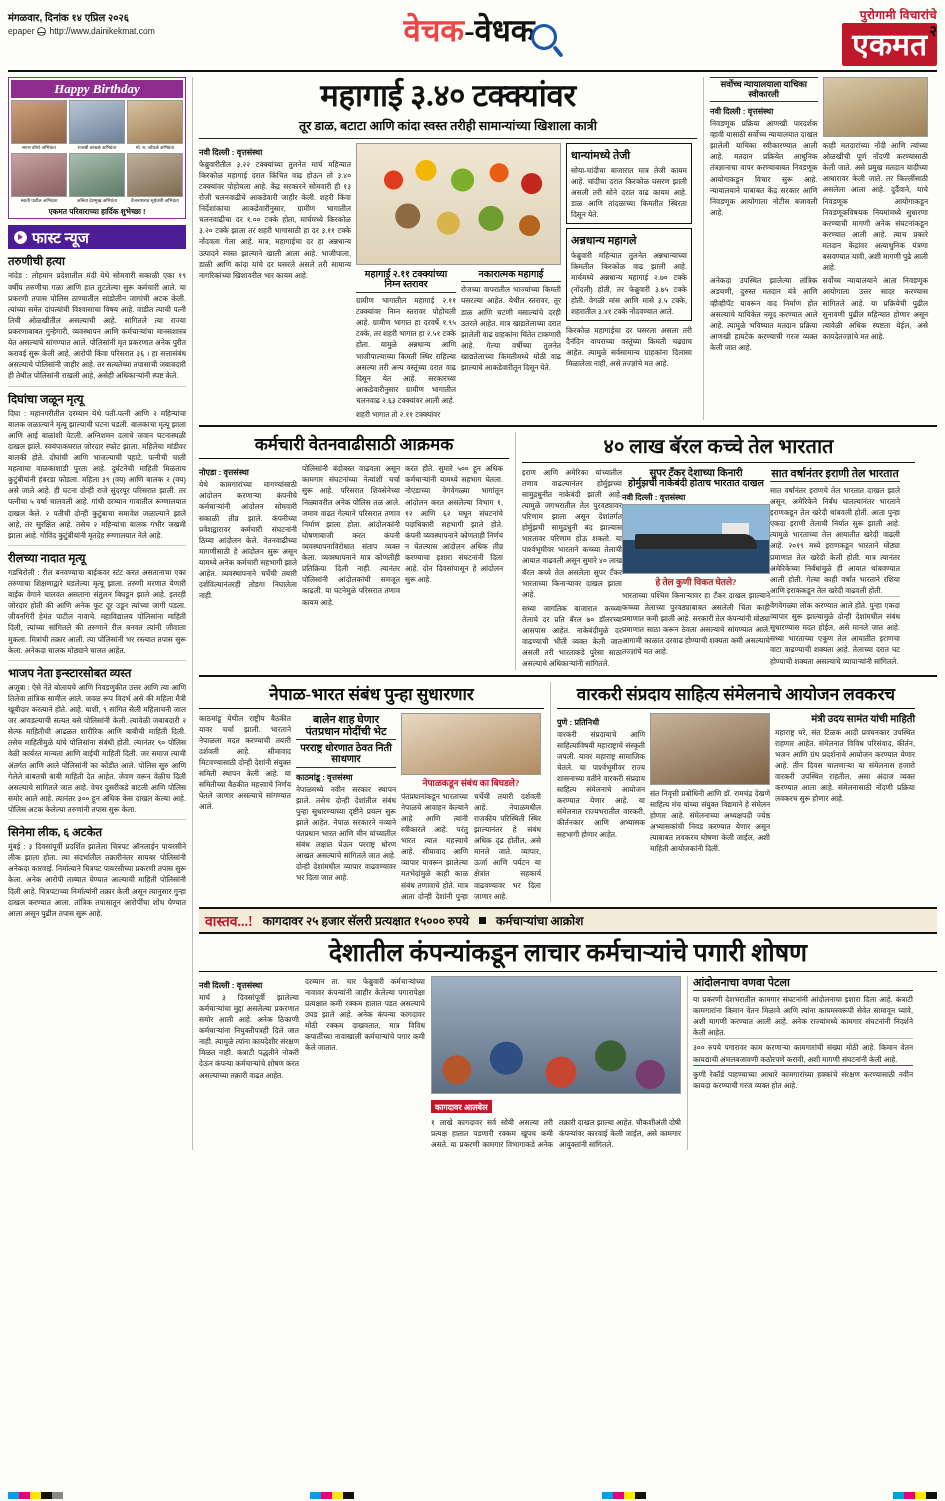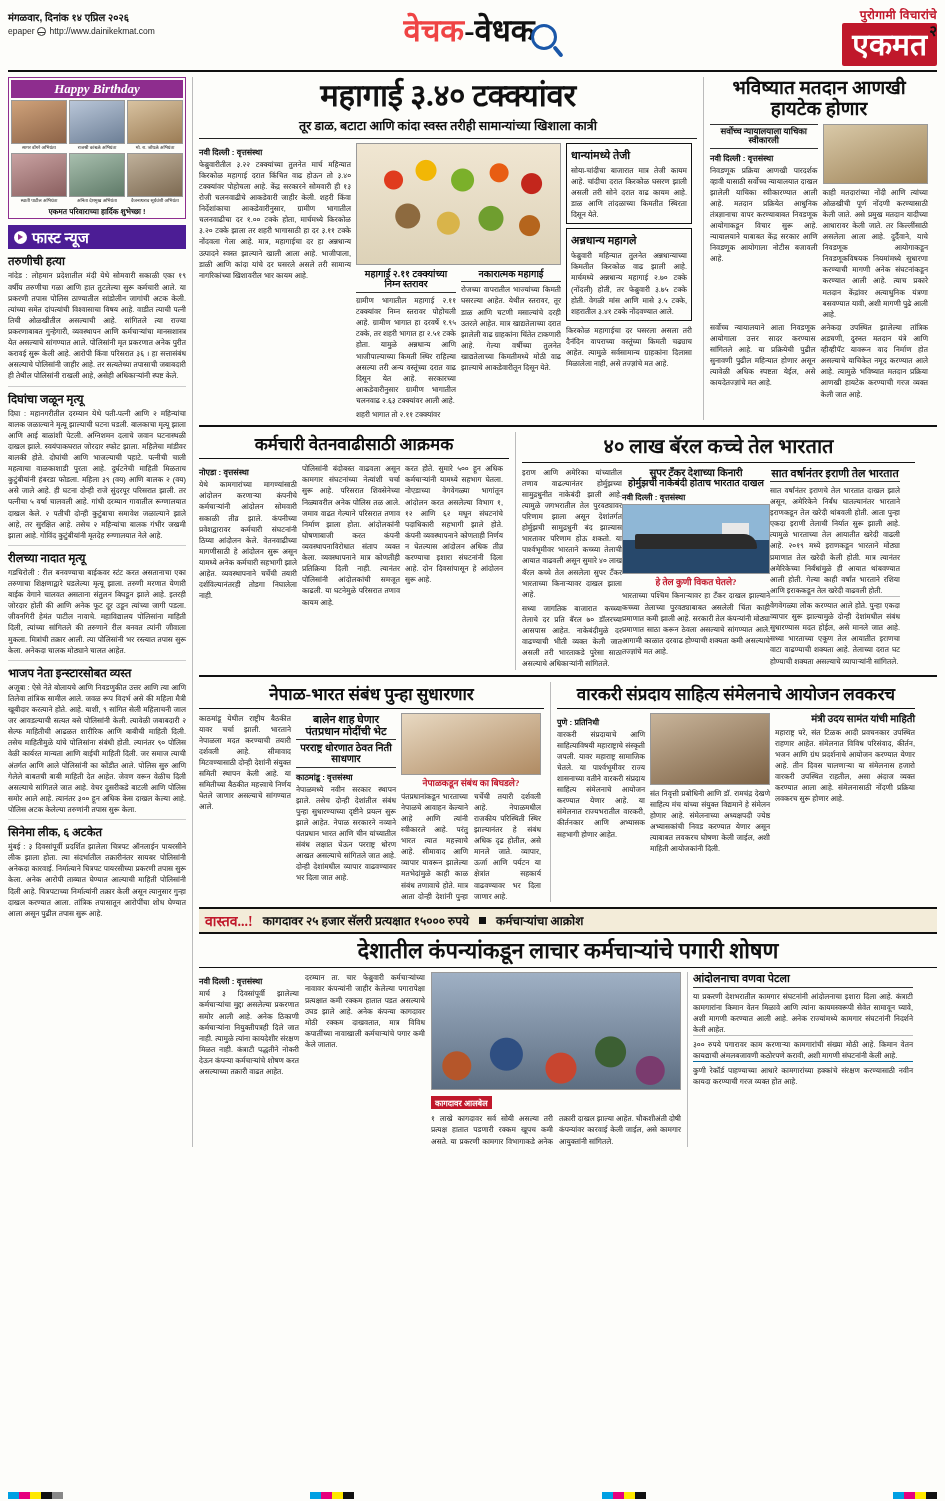--- a/index.html
+++ b/index.html
@@ -247,35 +247,34 @@
               <div class="boxart" style="margin-top:4px;">
                 <h4>अन्नधान्य महागले</h4>
                 <div class="body">फेब्रुवारी महिन्यात तुलनेत अन्नधान्याच्या किमतीत किरकोळ वाढ झाली आहे. मार्चमध्ये अन्नधान्य महागाई २.७० टक्के (नोंदली) होती, तर फेब्रुवारी ३.७५ टक्के होती. वेगळी मांस आणि मासे ३.५ टक्के, शहरातील ३.४१ टक्के नोंदवण्यात आले.</div>
               </div>
               <div class="body" style="margin-top:4px;">किरकोळ महागाईचा दर घसरला असला तरी दैनंदिन वापराच्या वस्तूंच्या किमती चढ्याच आहेत. त्यामुळे सर्वसामान्य ग्राहकांना दिलासा मिळालेला नाही, असे तज्ज्ञांचे मत आहे.</div>
             </div>
           </div>
         </div>
 
         <div style="width:225px; border-left:1px solid #bbb; padding-left:6px;">
-          <h2 class="hl" style="font-size:19px; text-align:center; margin:0 0 4px;">भविष्यात मतदान आणखी हायटेक होणार</h2>
           <div style="display:flex; gap:5px;">
             <div style="width:108px;">
               <div class="hl center" style="font-size:8.5px; border-top:1px solid #333; border-bottom:1px solid #333; padding:2px 0; margin-bottom:3px;">सर्वोच्च न्यायालयाला याचिका स्वीकारली</div>
               <div class="byline">नवी दिल्ली : वृत्तसंस्था</div>
               <div class="body">निवडणूक प्रक्रिया आणखी पारदर्शक व्हावी यासाठी सर्वोच्च न्यायालयात दाखल झालेली याचिका स्वीकारण्यात आली आहे. मतदान प्रक्रियेत आधुनिक तंत्रज्ञानाचा वापर करण्याबाबत निवडणूक आयोगाकडून विचार सुरू आहे. न्यायालयाने याबाबत केंद्र सरकार आणि निवडणूक आयोगाला नोटीस बजावली आहे.</div>
             </div>
             <div style="width:106px;">
               <div class="ph vote" style="height:60px;"></div>
               <div class="body" style="margin-top:3px;">काही मतदारांच्या नोंदी आणि त्यांच्या ओळखीची पूर्ण नोंदणी करण्यासाठी केली जाते. असे प्रमुख मतदान यादीच्या आधारावर केली जाते. तर किल्लींसाठी असलेला आला आहे. दुर्दैवाने, याचे निवडणूक आयोगाकडून निवडणूकविषयक नियमांमध्ये सुधारणा करण्याची मागणी अनेक संघटनांकडून करण्यात आली आहे. त्याच प्रकारे मतदान केंद्रांवर अत्याधुनिक यंत्रणा बसवण्यात यावी, अशी मागणी पुढे आली आहे.</div>
             </div>
           </div>
           <div style="display:flex; gap:5px; margin-top:2px;">
+            <div style="width:108px;" class="body">अनेकदा उपस्थित झालेल्या तांत्रिक अडचणी, दुरुस्त मतदान यंत्रे आणि व्हीव्हीपॅट यावरून वाद निर्माण होत असल्याचे याचिकेत नमूद करण्यात आले आहे. त्यामुळे भविष्यात मतदान प्रक्रिया आणखी हायटेक करण्याची गरज व्यक्त केली जात आहे.</div>
             <div style="width:106px;" class="body">सर्वोच्च न्यायालयाने आता निवडणूक आयोगाला उत्तर सादर करण्यास सांगितले आहे. या प्रक्रियेची पुढील सुनावणी पुढील महिन्यात होणार असून त्यावेळी अधिक स्पष्टता येईल, असे कायदेतज्ज्ञांचे मत आहे.</div>
-            <div style="width:108px;" class="body">अनेकदा उपस्थित झालेल्या तांत्रिक अडचणी, दुरुस्त मतदान यंत्रे आणि व्हीव्हीपॅट यावरून वाद निर्माण होत असल्याचे याचिकेत नमूद करण्यात आले आहे. त्यामुळे भविष्यात मतदान प्रक्रिया आणखी हायटेक करण्याची गरज व्यक्त केली जात आहे.</div>
           </div>
         </div>
       </div>
 
       <div class="hr"></div>
 
       <div style="display:flex; gap:6px;">
 
         <div style="width:310px;">
           <h2 class="hl sec sec2">कर्मचारी वेतनवाढीसाठी आक्रमक</h2>
@@ -359,21 +358,21 @@
       </div>
 
       <div class="strip">
         <span class="lab">वास्तव...!</span>
         <span>कागदावर २५ हजार सॅलरी प्रत्यक्षात १५००० रुपये</span>
         <span class="sq"></span>
         <span>कर्मचाऱ्यांचा आक्रोश</span>
       </div>
 
       <div>
-        <h2 class="hl" style="font-size:22px; text-align:center; margin:5px 0 4px;">देशातील कंपन्यांकडून लाचार कर्मचाऱ्यांचे पगारी शोषण</h2>
+        <h2 class="hl" style="font-size:25px; text-align:center; margin:5px 0 4px;">देशातील कंपन्यांकडून लाचार कर्मचाऱ्यांचे पगारी शोषण</h2>
         <div class="hr1"></div>
         <div style="display:flex; gap:6px;">
           <div style="width:100px;">
             <div class="byline">नवी दिल्ली : वृत्तसंस्था</div>
             <div class="body">मार्च ३ दिवसांपूर्वी झालेल्या कर्मचाऱ्यांचा मुद्दा असलेल्या प्रकरणात समोर आली आहे. अनेक ठिकाणी कर्मचाऱ्यांना नियुक्तीपत्रही दिले जात नाही. त्यामुळे त्यांना कायदेशीर संरक्षण मिळत नाही. कंत्राटी पद्धतीने नोकरी देऊन कंपन्या कर्मचाऱ्यांचे शोषण करत असल्याच्या तक्रारी वाढत आहेत.</div>
           </div>
           <div style="width:120px;" class="body">दरम्यान ता. चार फेब्रुवारी कर्मचाऱ्यांच्या नावावर कंपन्यांनी जाहीर केलेल्या पगारापेक्षा प्रत्यक्षात कमी रक्कम हातात पडत असल्याचे उघड झाले आहे. अनेक कंपन्या कागदावर मोठी रक्कम दाखवतात, मात्र विविध कपातींच्या नावाखाली कर्मचाऱ्यांचे पगार कमी केले जातात.</div>
           <div style="width:250px;">
             <div class="ph crowd" style="height:118px;"></div>
             <div style="margin-top:2px;">

